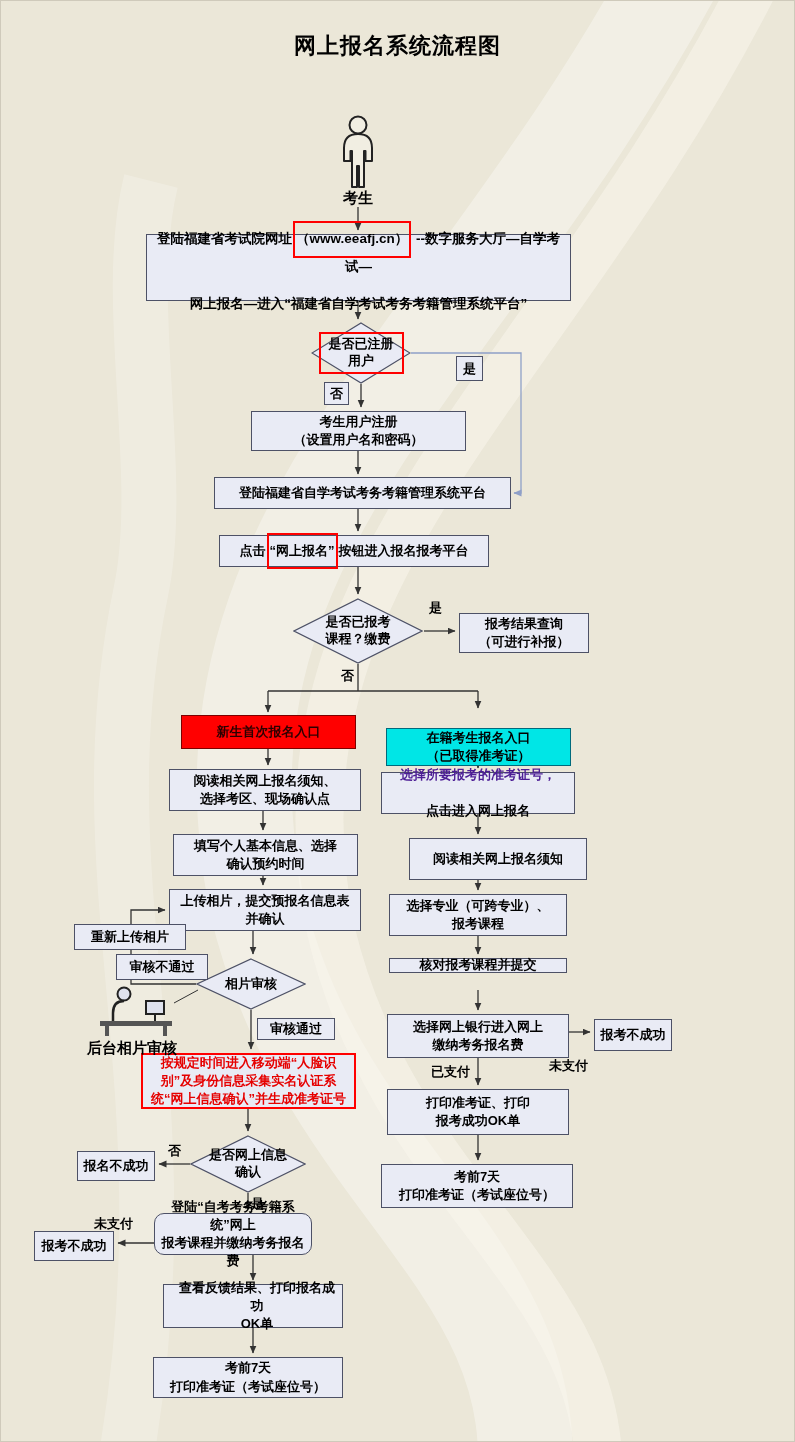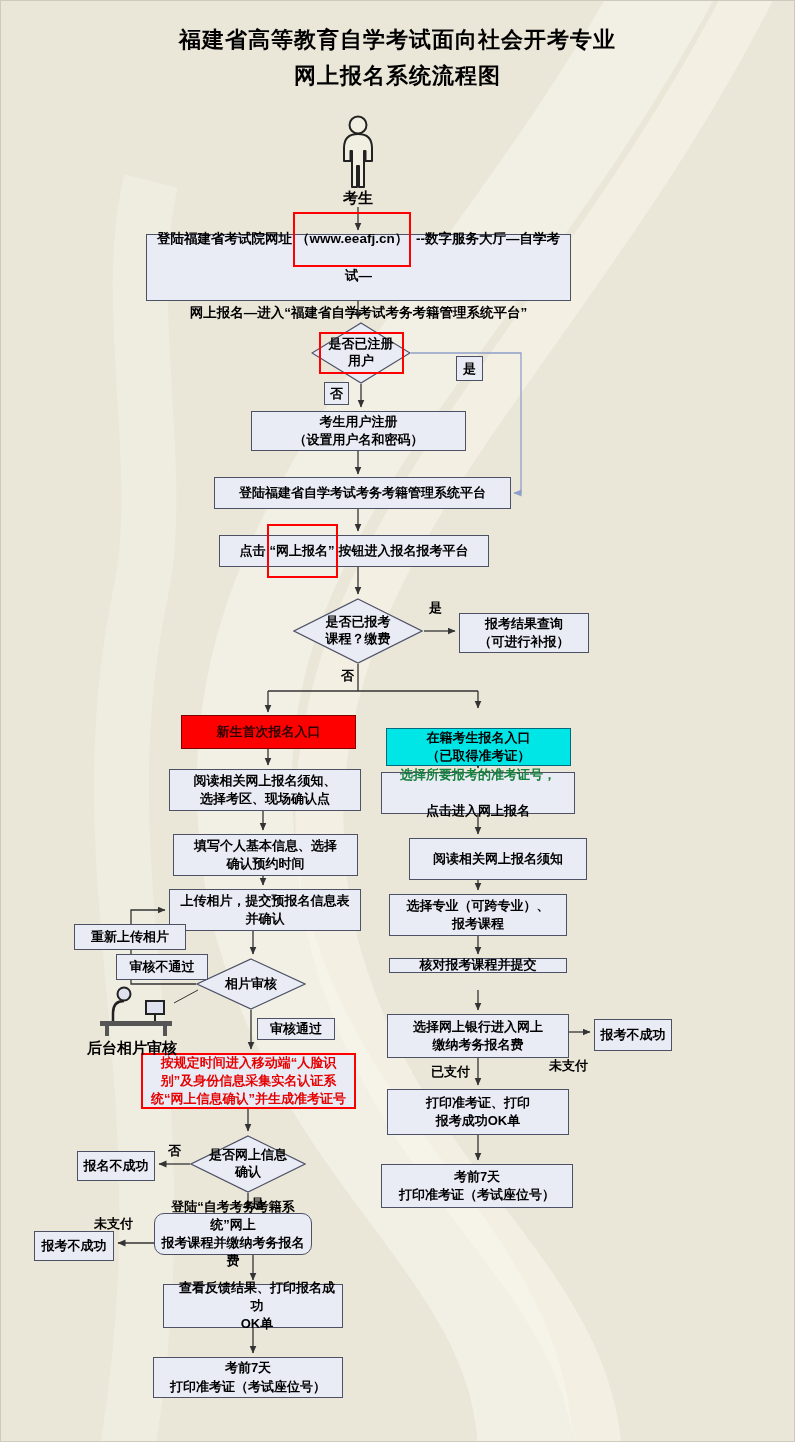--- a/index.html
+++ b/index.html
@@ -23,25 +23,25 @@
   .tag{position:absolute;z-index:3;background:#e9ebf5;border:1px solid #4d5166;box-sizing:border-box;
     display:flex;align-items:center;justify-content:center;text-align:center;
     font-size:13px;font-weight:bold;color:#000;}
   .plain{position:absolute;z-index:3;font-size:13px;font-weight:bold;color:#000;}
   .diamond{position:absolute;z-index:2;}
   .diamond svg{position:absolute;left:0;top:0;width:100%;height:100%;}
   .diamond polygon{fill:#e9ebf5;stroke:#4d5166;stroke-width:1.2;}
   .dtext{position:absolute;left:0;top:0;right:0;bottom:0;display:flex;align-items:center;justify-content:center;
     text-align:center;font-size:13px;font-weight:bold;white-space:pre-line;line-height:1.3;color:#000;}
   .red-frame{border:2px solid #ff0000;padding:2px 8px;white-space:pre-line;background:transparent;}
-  .red-outline{border:2px solid #ff0000;padding:16px 1px;margin:0 1px;display:inline-block;}
+  .red-outline{border:2px solid #ff0000;padding:7px 1px;margin:0 1px;display:inline-block;}
   .entry-new{background:#ff0000;border:1px solid #7c0000;color:#2b0000;}
   .entry-old{background:#00e6e6;border:1px solid #006a7c;color:#000;margin-top:16px;}
   .facebox{border:2px solid #ff0000;color:#e60000;}
-  .redline{color:#15803d;}
+  .redline{color:#4c1d95;}
   .bline{display:block;}
   .icon-wrap{position:absolute;z-index:2;}
 </style>
 </head>
 <body>
 
 <div class="canvas">
 
   <svg class="bgfx" viewBox="0 0 795 1442" aria-hidden="true">
     <path d="M690,-60 C480,350 180,520 255,900 C320,1185 560,1265 520,1510" stroke="#ffffff" stroke-width="95" fill="none" opacity="0.35"></path>
@@ -89,21 +89,20 @@
       <path d="M477,989 V1009" marker-end="url(#ah)"></path>
       <path d="M568,1031 H589" marker-end="url(#ah)"></path>
       <path d="M477,1057 V1084" marker-end="url(#ah)"></path>
       <path d="M477,1134 V1159" marker-end="url(#ah)"></path>
       <path d="M173,1002 L197,989" stroke-width="1"></path>
     </g>
     <path d="M410,352 H520 V492 H513" stroke="#8fa0c8" stroke-width="1.3" fill="none" marker-end="url(#ahb)"></path>
   </svg>
 
   <div class="titleblock">
-    <div class="t1">福建省高等教育自学考试面向社会开考专业</div>
     <div class="t2">网上报名系统流程图</div>
   </div>
 
   <div class="icon-wrap" style="left:326px;top:114px;width:62px;height:74px;">
     <svg viewBox="0 0 62 74" width="62" height="74">
       <circle cx="31" cy="10" r="8.5" fill="#f1eee2" stroke="#222" stroke-width="2"></circle>
       <path d="M31,19 c-10,0 -14,6 -14,14 l0,13 6.5,0 0,-10 1.5,0 0,36 5,0 0,-21 2,0 0,21 5,0 0,-36 1.5,0 0,10 6.5,0 0,-13 c0,-8 -4,-14 -14,-14 z" fill="#f1eee2" stroke="#222" stroke-width="2" stroke-linejoin="round"></path>
     </svg>
   </div>
   <div class="plain" style="left:326px;top:188px;width:62px;text-align:center;font-size:15px;">考生</div>

